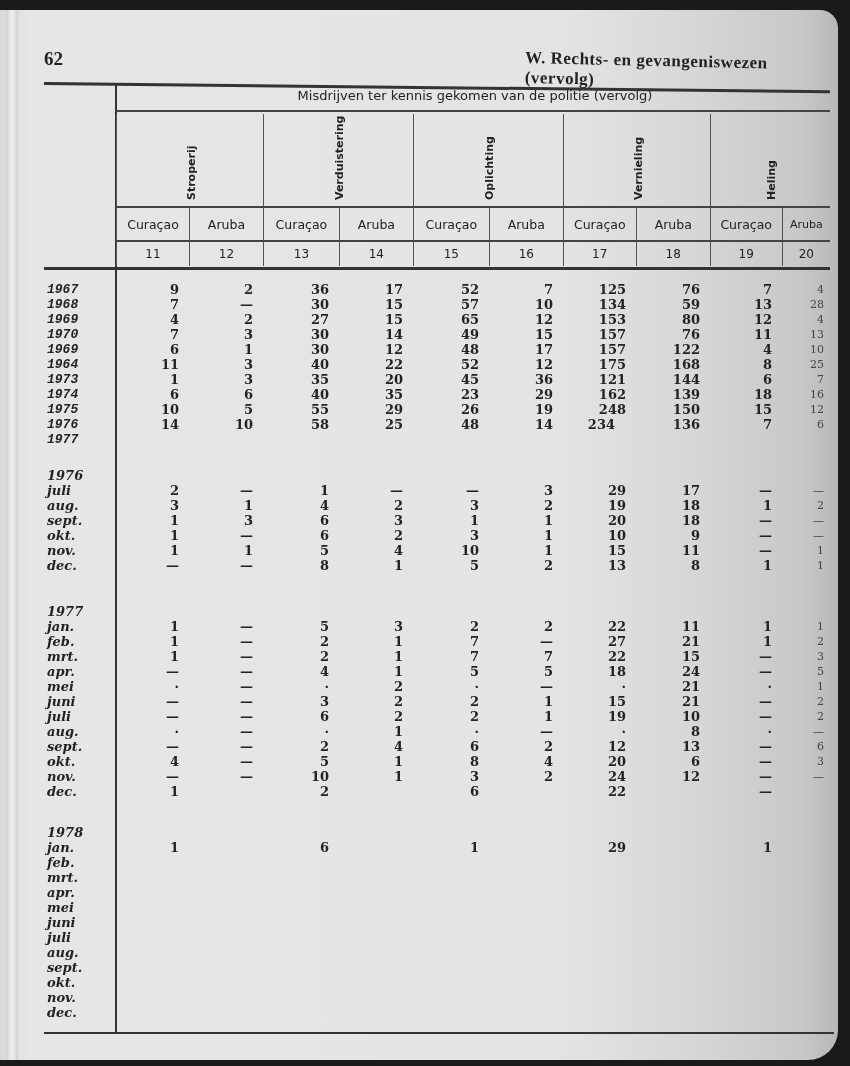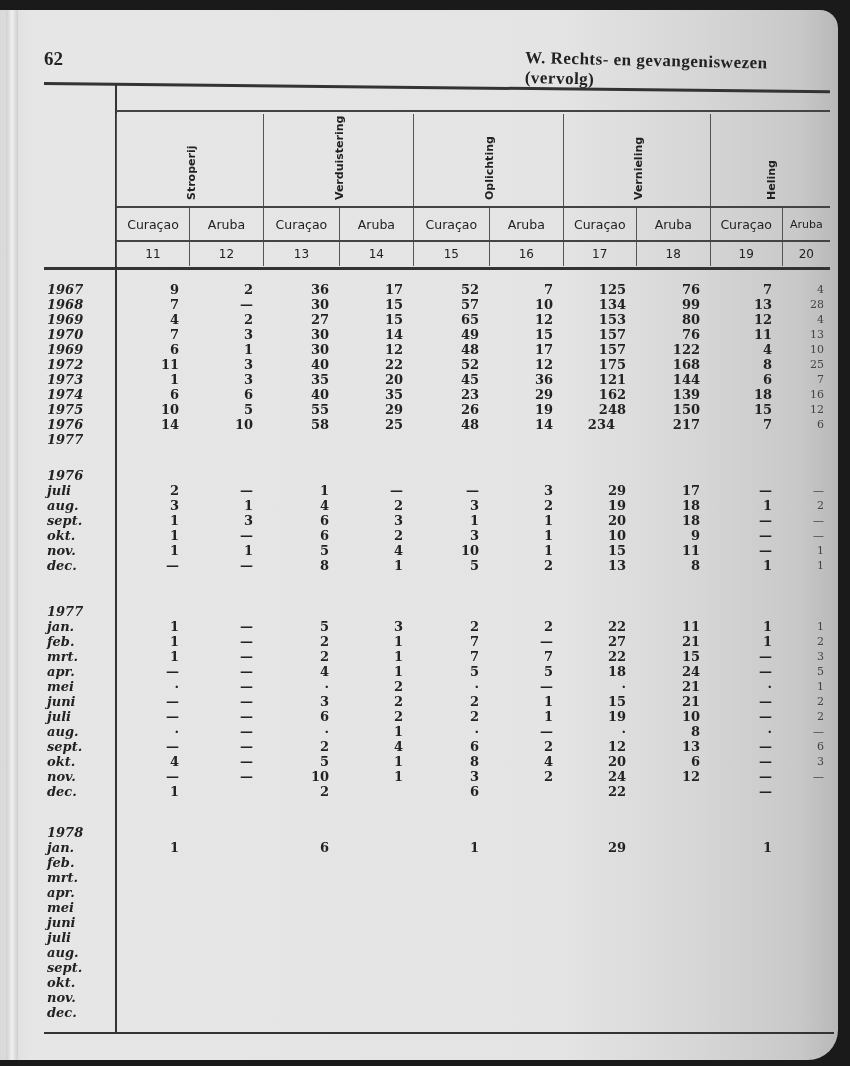--- a/index.html
+++ b/index.html
@@ -27,20 +27,21 @@
 </style>
 </head>
 <body>
 
 <div class="page">
   <div class="spine"></div>
   <div class="page-num">62</div>
   <div class="running-head">W. Rechts- en gevangeniswezen (vervolg)</div>
   <div class="rule-top"></div>
   <div class="vline-main"></div>
+  <div class="title">Misdrijven ter kennis gekomen van de politie (vervolg)</div>
   <div class="hdr-line" style="top:100px;width:714px;"></div>
 
   <div class="crime-head" style="left:116px;width:147px;">
     <span class="crime-label">Stroperij</span>
   </div>
   <div class="crime-head" style="left:263px;width:150px;">
     <span class="crime-label">Verduistering</span>
   </div>
   <div class="crime-head" style="left:413px;width:150px;">
     <span class="crime-label">Oplichting</span>
@@ -73,27 +74,27 @@
     <div style="width:74px">14</div>
     <div style="width:76px">15</div>
     <div style="width:74px">16</div>
     <div style="width:73px">17</div>
     <div style="width:74px">18</div>
     <div style="width:72px">19</div>
     <div style="width:48px">20</div>
   </div>
   <div class="hdr-line" style="top:257px;left:44px;width:786px;height:2.5px;background:#333;"></div>
 
-  <div class="rowlabels" style="top:272px;" id="lbl-years">
+  <div class="rowlabels" style="top:272px;font-family:Liberation Mono, monospace;" id="lbl-years">
       <div>1967</div>
       <div>1968</div>
       <div>1969</div>
       <div>1970</div>
       <div>1969</div>
-      <div>1972</div>
+      <div>1964</div>
       <div>1973</div>
       <div>1974</div>
       <div>1975</div>
       <div>1976</div>
       <div>1977</div>
     </div>
   <div class="rowlabels" style="top:458px;" id="lbl-1976">
       <div>1976</div>
       <div>juli</div>
       <div>aug.</div>
@@ -147,21 +148,21 @@
         <span class="cell" style="right: 6px; font-size: 11px; font-weight: normal; color: rgb(68, 68, 68);">4</span>
       </div>
       <div class="drow">
         <span class="cell" style="right: 651px;">7</span>
         <span class="cell" style="right: 577px;">—</span>
         <span class="cell" style="right: 501px;">30</span>
         <span class="cell" style="right: 427px;">15</span>
         <span class="cell" style="right: 351px;">57</span>
         <span class="cell" style="right: 277px;">10</span>
         <span class="cell" style="right: 204px;">134</span>
-        <span class="cell" style="right: 130px;">99</span>
+        <span class="cell" style="right: 130px;">59</span>
         <span class="cell" style="right: 58px;">13</span>
         <span class="cell" style="right: 6px; font-size: 11px; font-weight: normal; color: rgb(68, 68, 68);">28</span>
       </div>
       <div class="drow">
         <span class="cell" style="right: 651px;">4</span>
         <span class="cell" style="right: 577px;">2</span>
         <span class="cell" style="right: 501px;">27</span>
         <span class="cell" style="right: 427px;">15</span>
         <span class="cell" style="right: 351px;">65</span>
         <span class="cell" style="right: 277px;">12</span>
@@ -243,21 +244,21 @@
         <span class="cell" style="right: 6px; font-size: 11px; font-weight: normal; color: rgb(68, 68, 68);">12</span>
       </div>
       <div class="drow">
         <span class="cell" style="right: 651px;">14</span>
         <span class="cell" style="right: 577px;">10</span>
         <span class="cell" style="right: 501px;">58</span>
         <span class="cell" style="right: 427px;">25</span>
         <span class="cell" style="right: 351px;">48</span>
         <span class="cell" style="right: 277px;">14</span>
         <span class="cell" style="right: 215px;">234</span>
-        <span class="cell" style="right: 130px;">217</span>
+        <span class="cell" style="right: 130px;">136</span>
         <span class="cell" style="right: 58px;">7</span>
         <span class="cell" style="right: 6px; font-size: 11px; font-weight: normal; color: rgb(68, 68, 68);">6</span>
       </div>
       <div class="drow">
         <span class="cell" style="right: 651px;"></span>
         <span class="cell" style="right: 577px;"></span>
         <span class="cell" style="right: 501px;"></span>
         <span class="cell" style="right: 427px;"></span>
         <span class="cell" style="right: 351px;"></span>
         <span class="cell" style="right: 277px;"></span>

